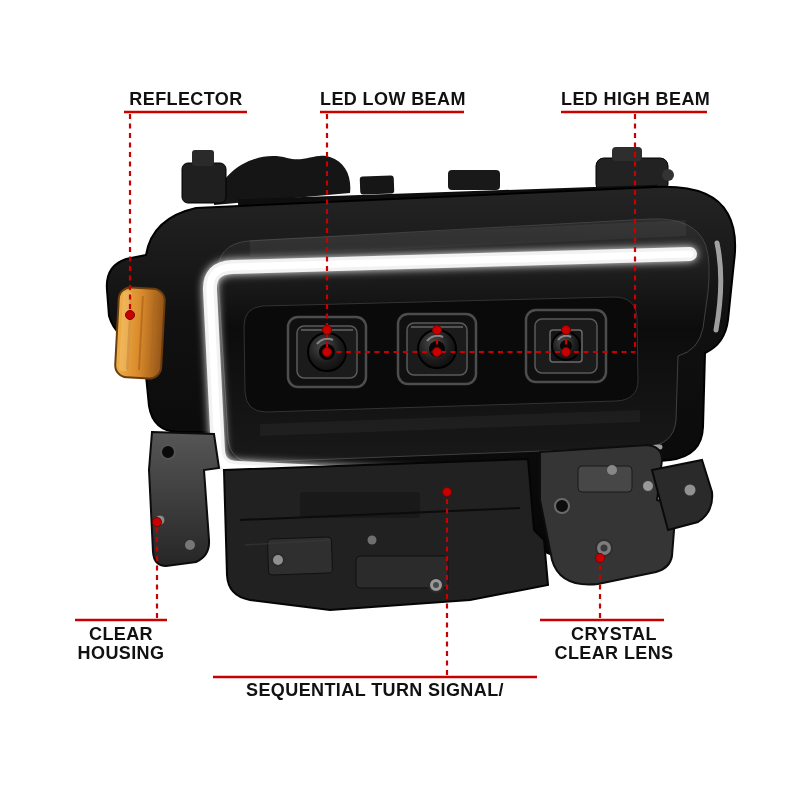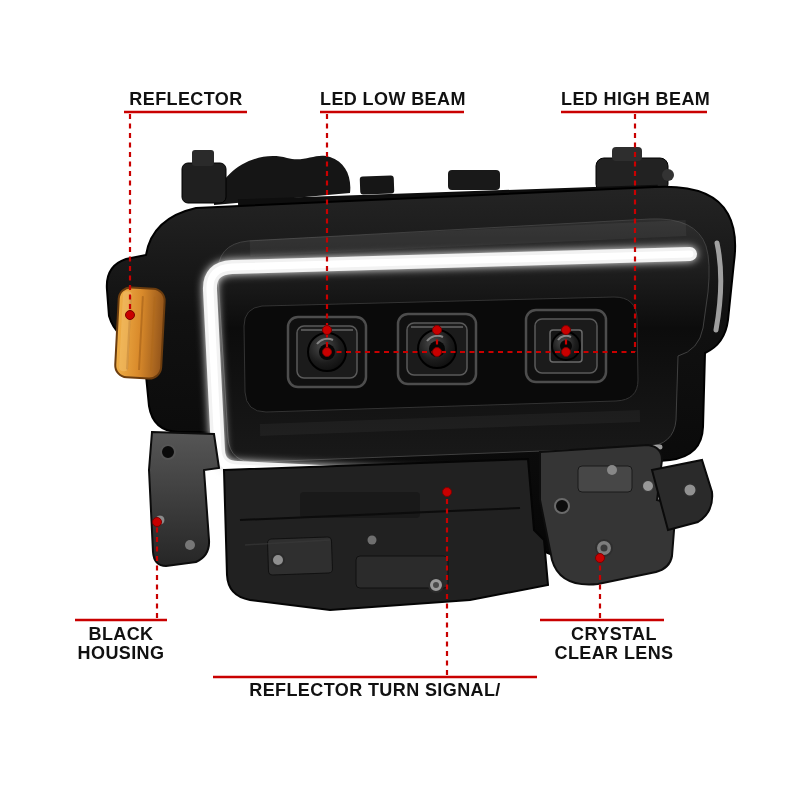--- a/index.html
+++ b/index.html
@@ -188,26 +188,26 @@
     </g>
   </svg>
 
   <div class="callout-label" style="left:125px;top:90px;width:122px;">REFLECTOR</div>
 
   <div class="callout-label" style="left:320px;top:90px;width:144px;">LED LOW BEAM</div>
 
   <div class="callout-label" style="left:561px;top:90px;width:146px;">LED HIGH BEAM</div>
 
   <div class="callout-label" style="left:60px;top:625px;width:122px;">
-    <span>BLACK</span>
+    <span>CLEAR</span>
     <span>HOUSING</span>
   </div>
 
   <div class="callout-label" style="left:544px;top:625px;width:140px;">
     <span>CRYSTAL</span>
     <span>CLEAR LENS</span>
   </div>
 
   <div class="callout-label" style="left:205px;top:681px;width:340px;">
-    <span>REFLECTOR TURN SIGNAL/</span>
+    <span>SEQUENTIAL TURN SIGNAL/</span>
   </div>
 
 </div>
 
 </body></html>

